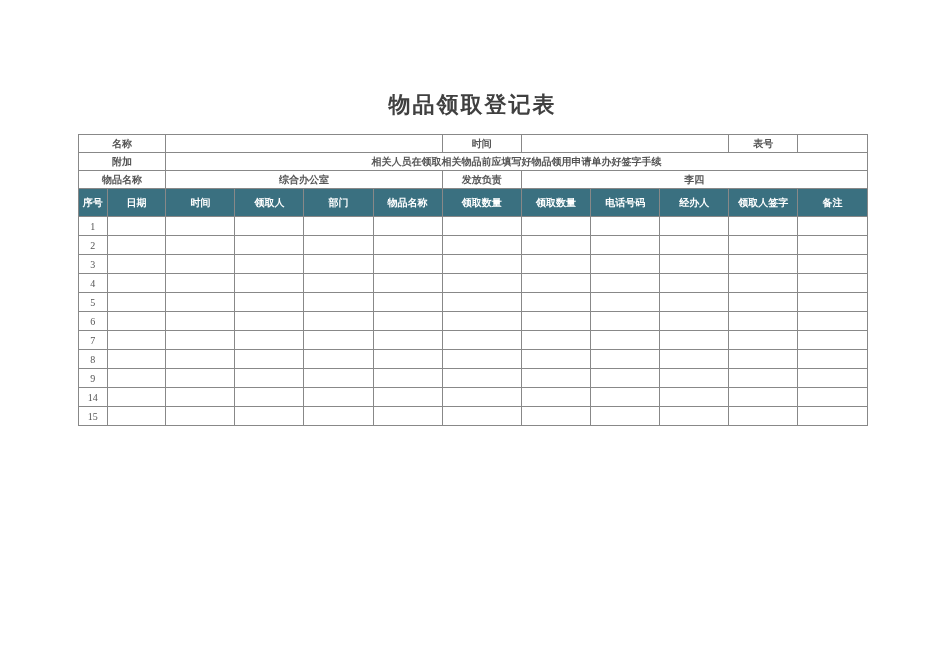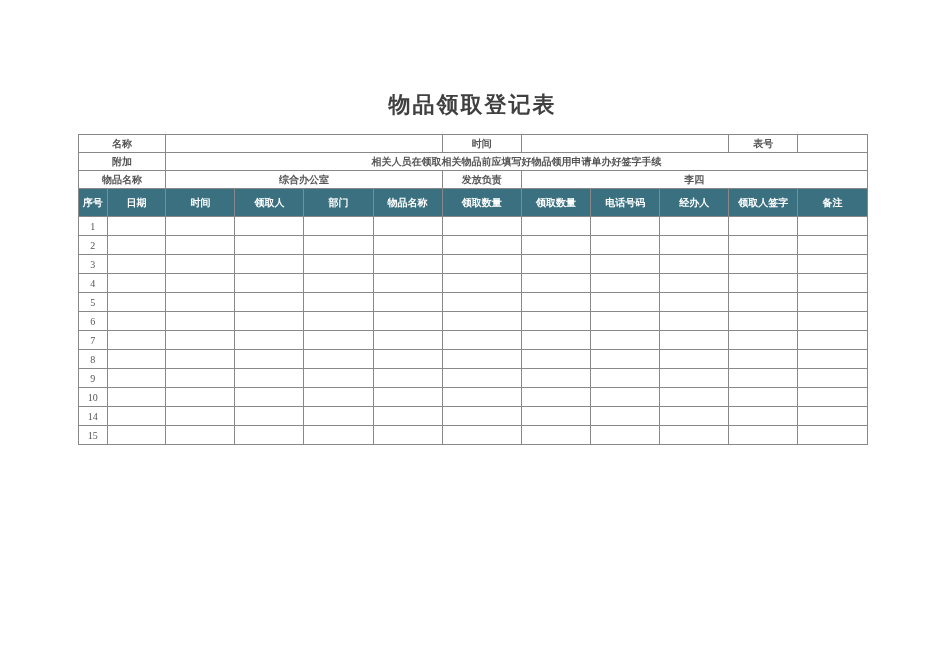--- a/index.html
+++ b/index.html
@@ -250,34 +250,20 @@
       <td></td>
       <td></td>
       <td></td>
       <td></td>
       <td></td>
       <td></td>
       <td></td>
       <td></td>
     </tr>
     <tr class="data-row">
-      <td>10</td>
-      <td></td>
-      <td></td>
-      <td></td>
-      <td></td>
-      <td></td>
-      <td></td>
-      <td></td>
-      <td></td>
-      <td></td>
-      <td></td>
-      <td></td>
-    </tr>
-    <tr class="data-row">
       <td>14</td>
       <td></td>
       <td></td>
       <td></td>
       <td></td>
       <td></td>
       <td></td>
       <td></td>
       <td></td>
       <td></td>

